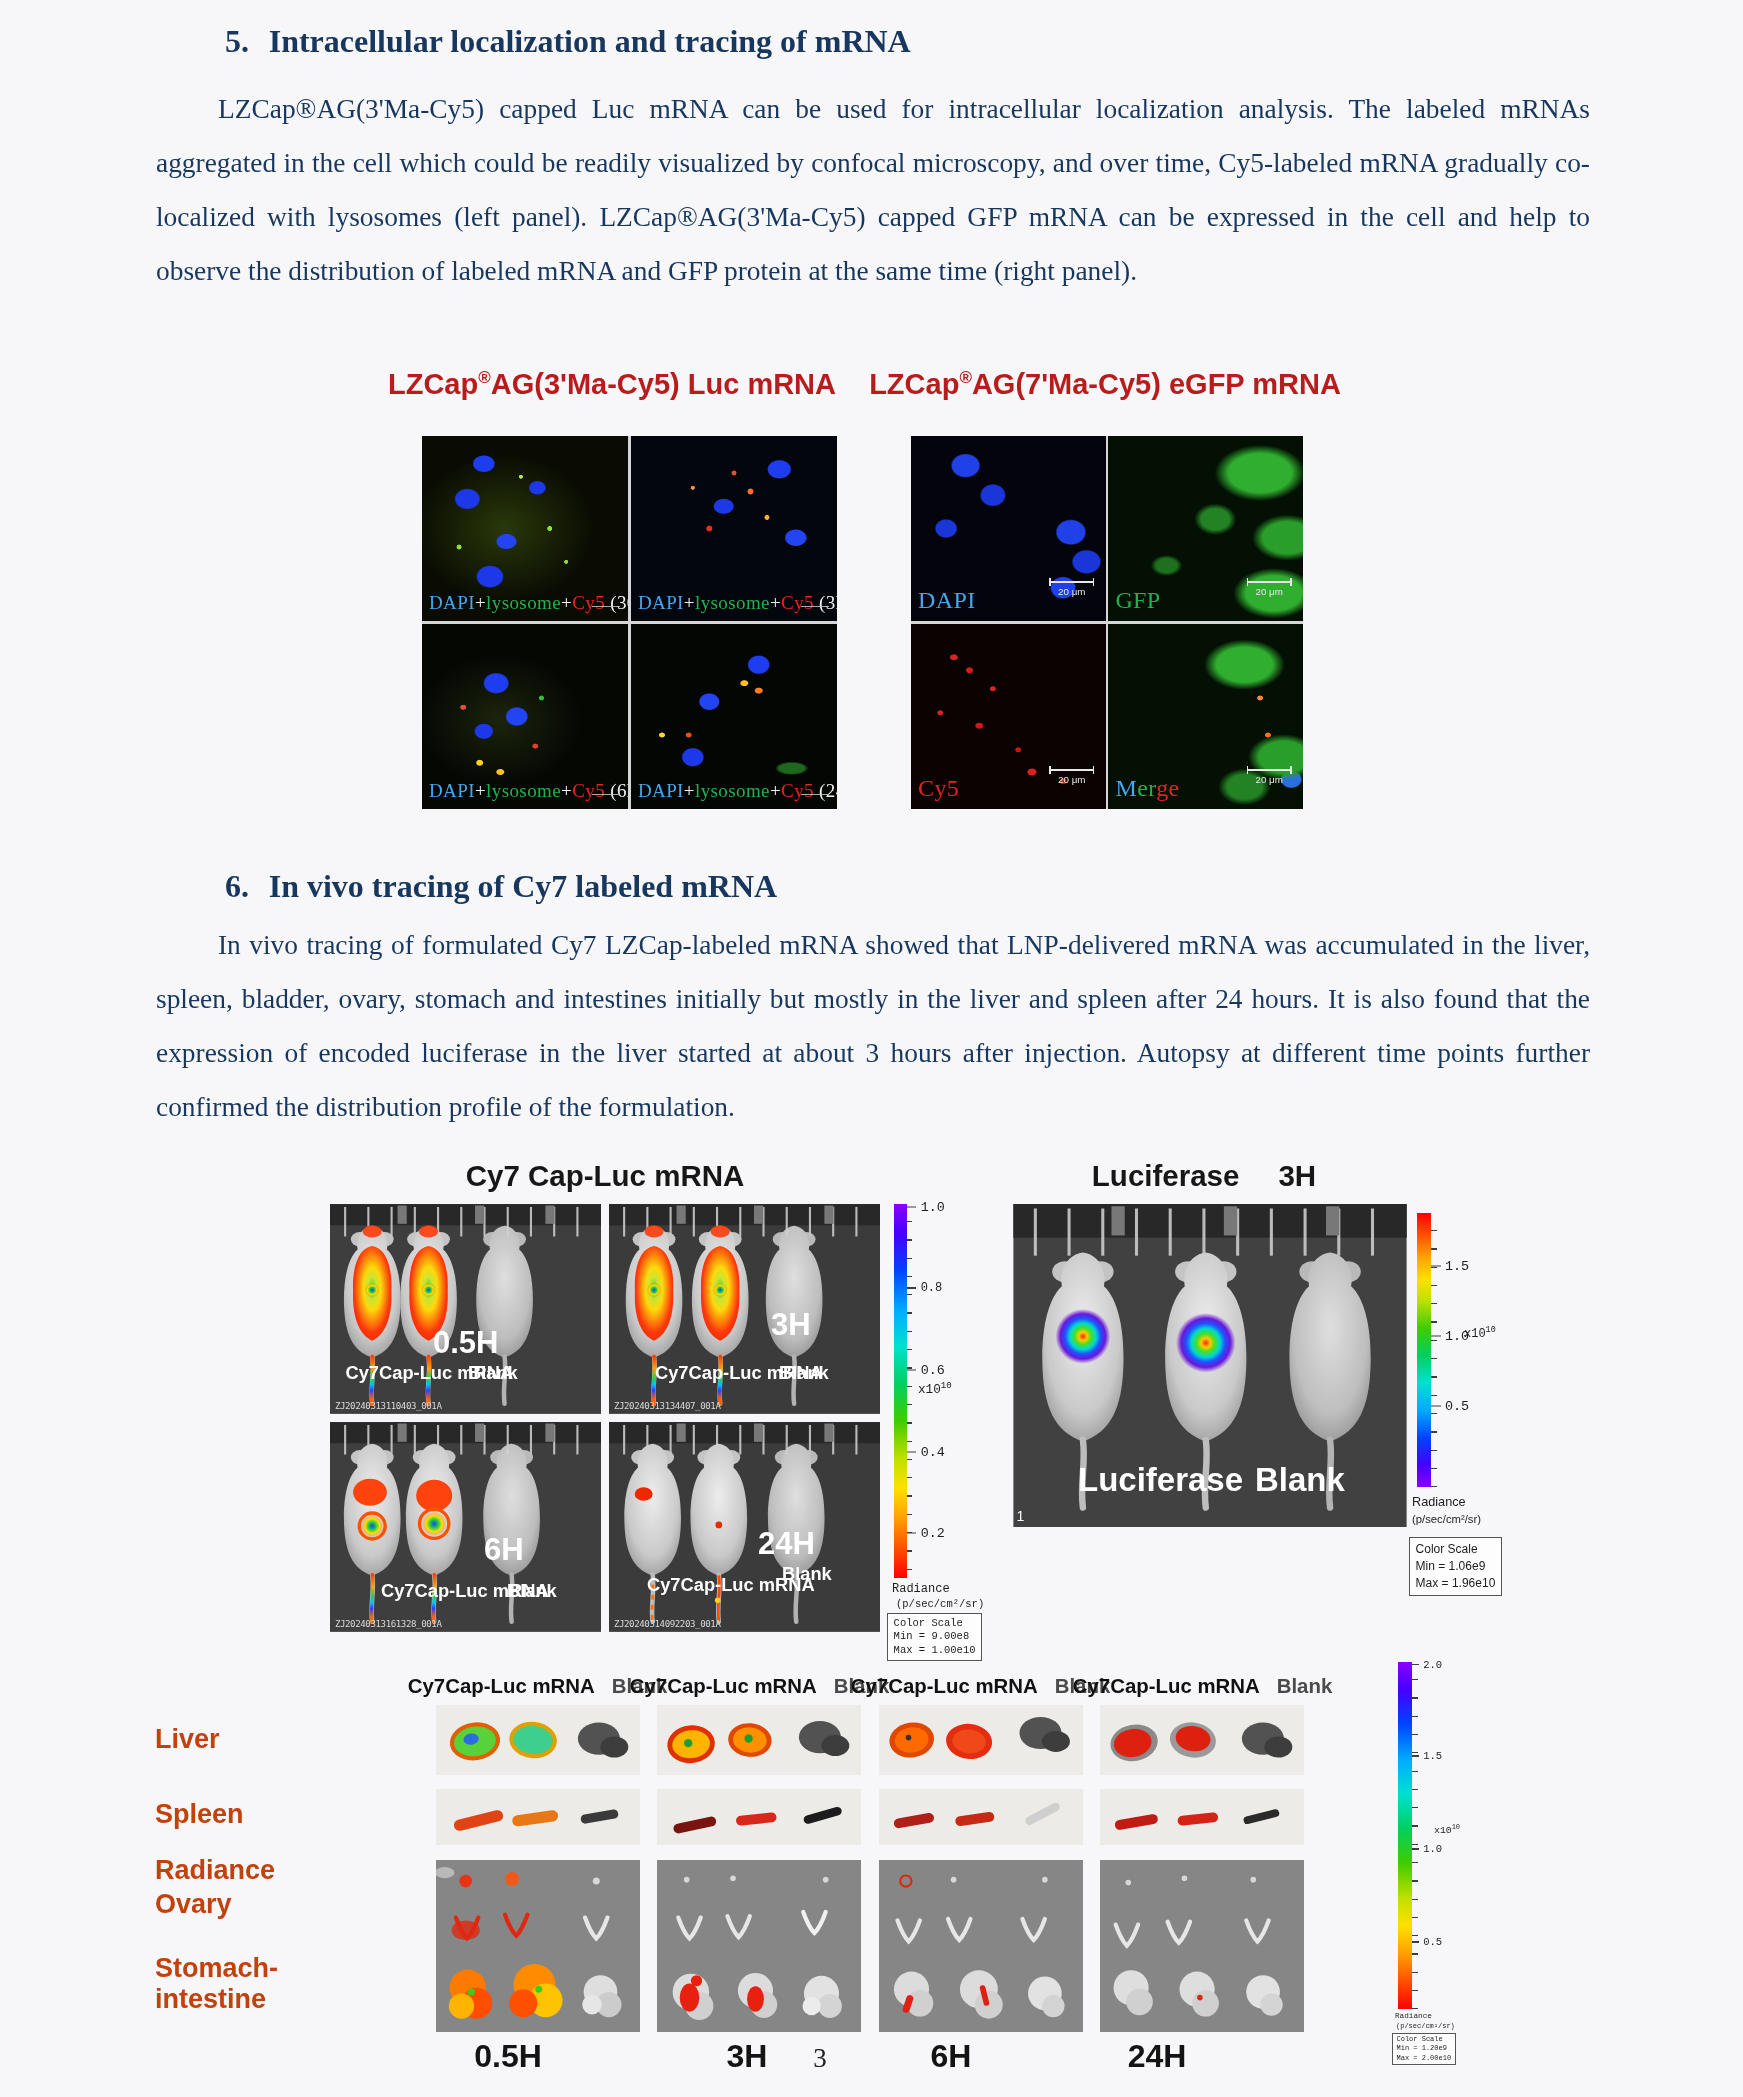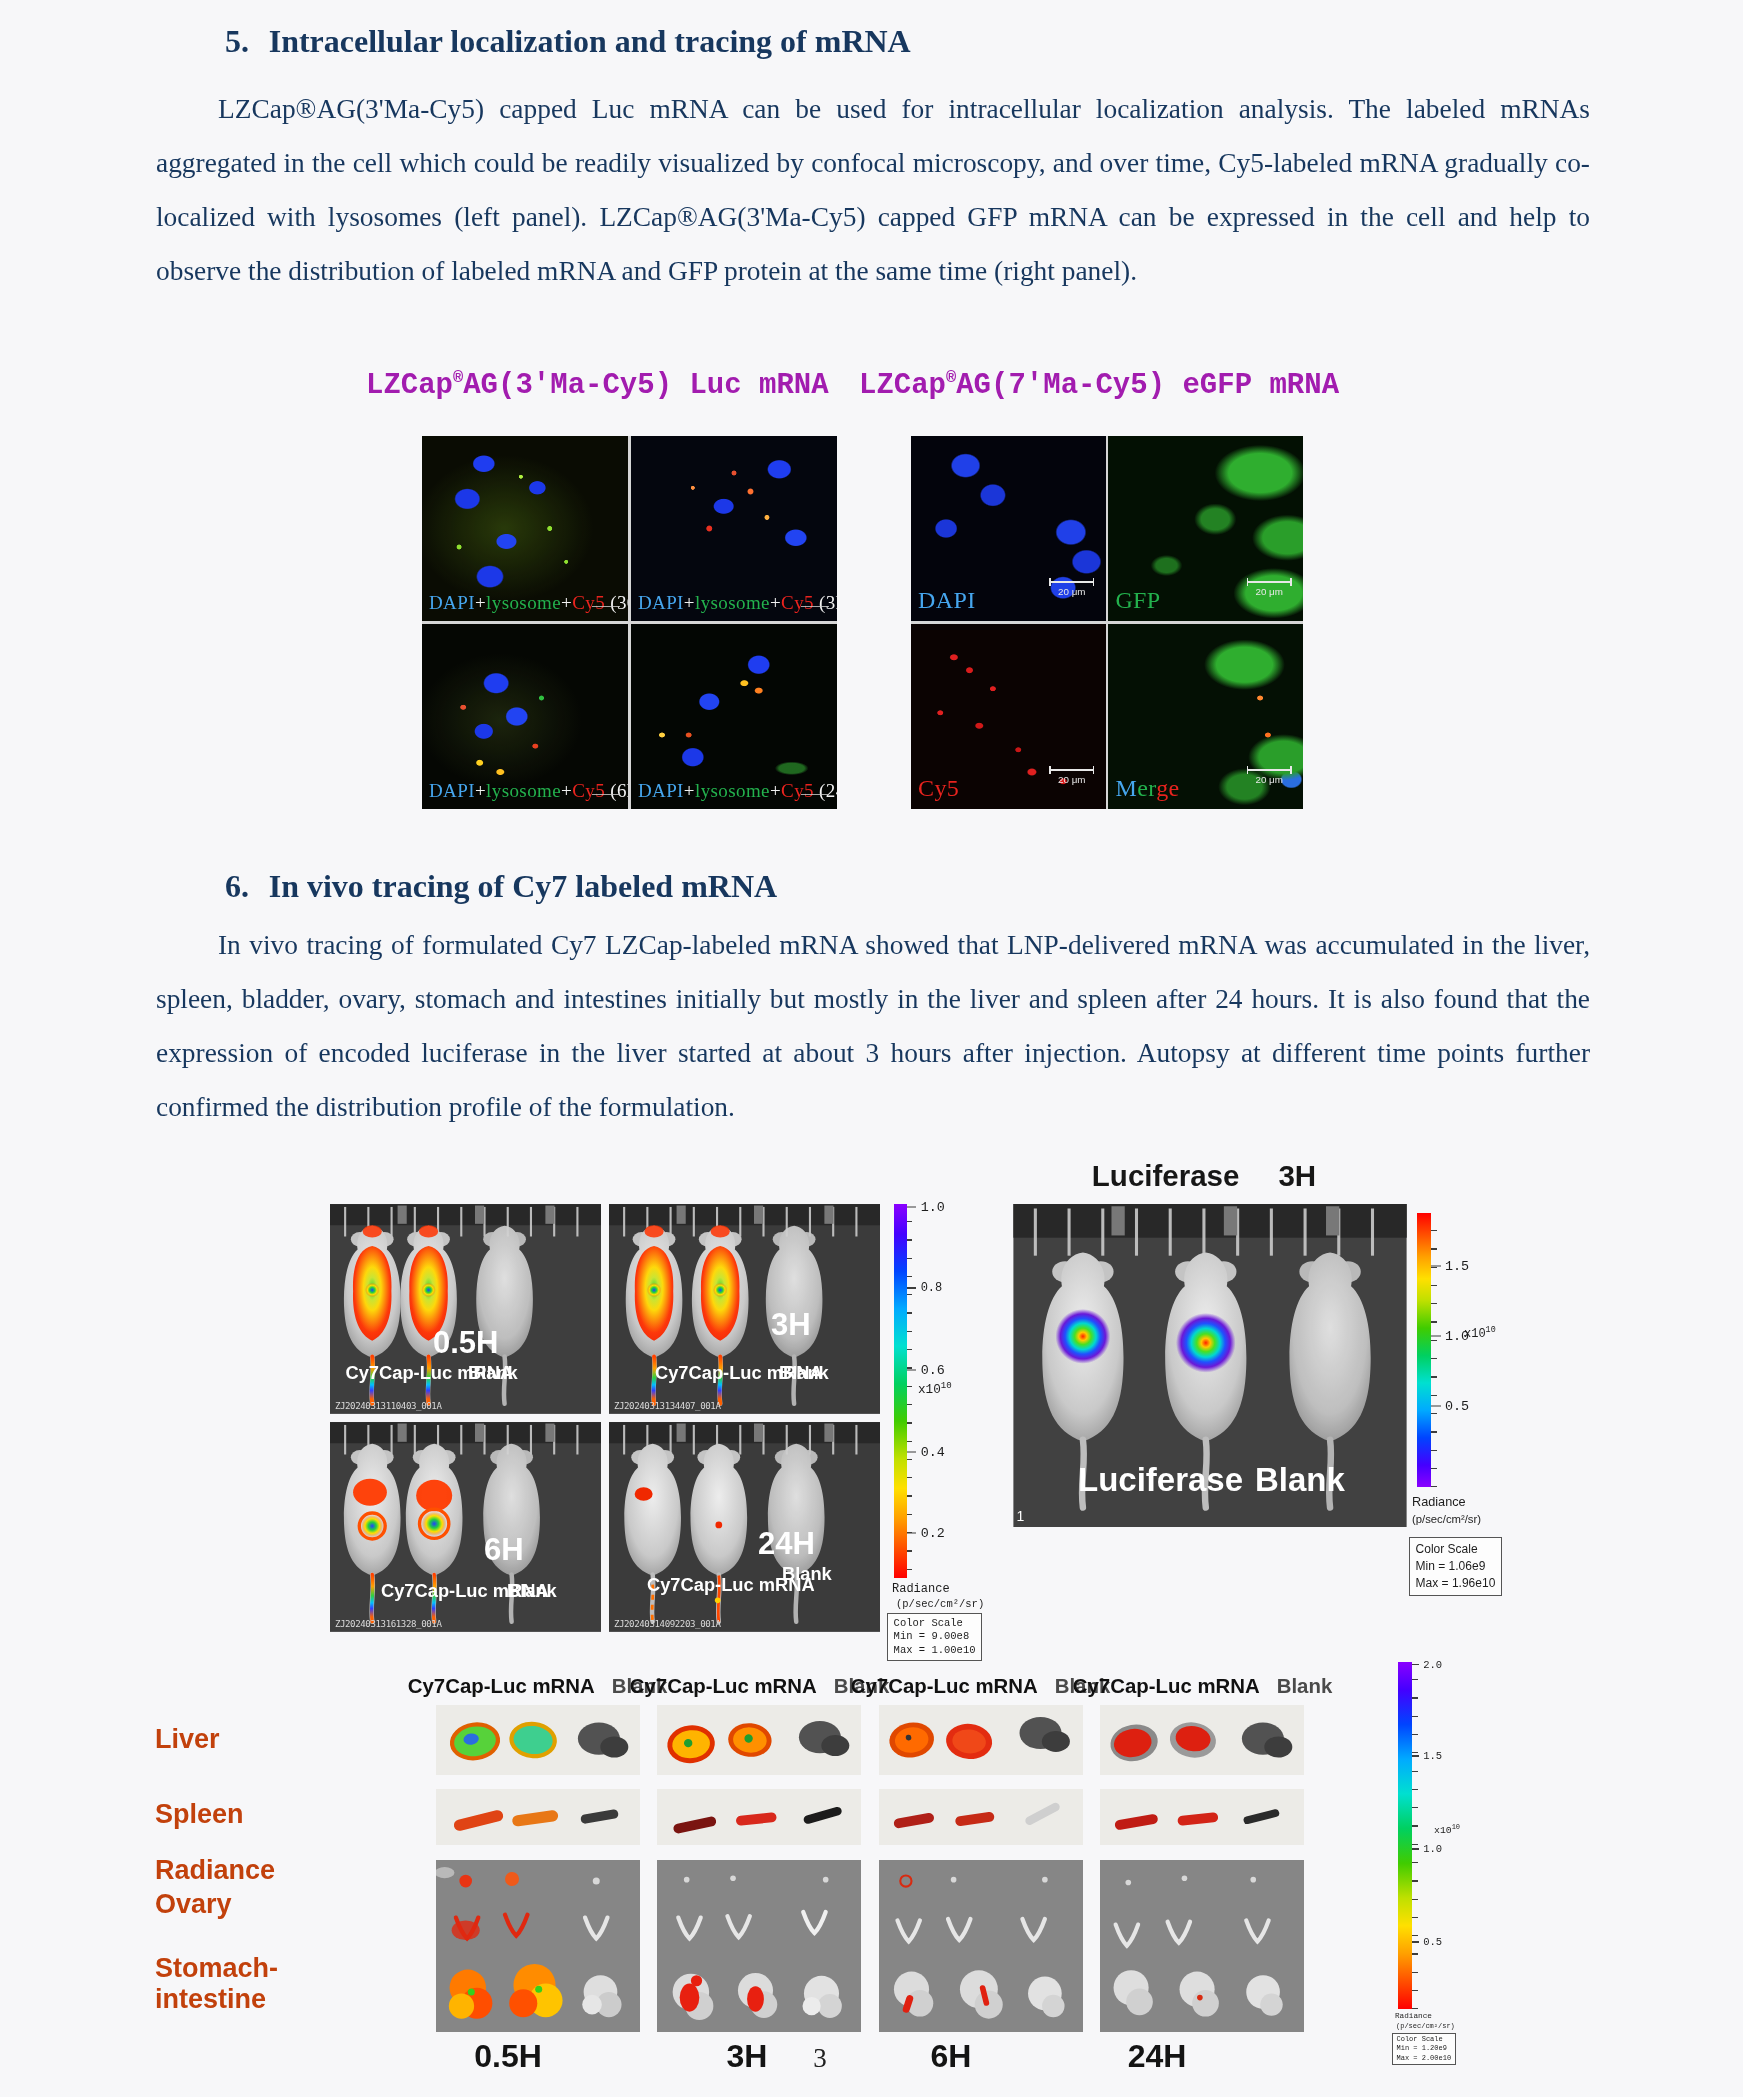--- a/index.html
+++ b/index.html
@@ -4,22 +4,22 @@
 <style>
   html,body{margin:0;padding:0;background:#e9e9ee;}
   #page{position:relative;width:1744px;height:2097px;background:#f7f7f9;overflow:hidden;
         font-family:"Liberation Serif",serif;}
   
   .sec-head{position:absolute;left:225px;display:flex;gap:19.7px;font-family:"Liberation Serif",serif;
             font-weight:bold;font-size:32px;color:#17375e;}
   .body-text{position:absolute;left:156px;width:1434px;font-size:27.4px;line-height:54px;
              color:#17375e;text-align:justify;text-indent:62px;}
   
-  .fig1-title{position:absolute;top:368px;width:492px;text-align:left;font-family:Liberation Mono, monospace;
-              font-weight:bold;font-size:29px;color:#a21caf;white-space:nowrap;}
+  .fig1-title{position:absolute;top:368px;width:492px;text-align:center;font-family:Liberation Sans, sans-serif;
+              font-weight:bold;font-size:29px;color:#b91c1c;white-space:nowrap;}
   .fig1-title sup{font-size:17px;}
   
   .micro{position:absolute;display:grid;grid-template-columns:1fr 1fr;grid-template-rows:1fr 1fr;
          gap:2.8px;background:#d6d6d6;}
   .q{position:relative;overflow:hidden;}
   .q-label{position:absolute;left:7px;bottom:7px;font-size:19px;font-family:"Liberation Serif",serif;
            white-space:nowrap;letter-spacing:0.4px;}
   .q-label-big{font-size:24px;}
   .c-dapi{color:#46a6ee;} .c-lyso{color:#23b14d;} .c-cy5{color:#e8231e;} .c-wh{color:#f2f2f2;}
   .c-mer-m{color:#46a6ee;} .c-mer-er{color:#23b14d;} .c-mer-ge{color:#e8231e;}
@@ -303,20 +303,23 @@
         </div>
     </div>
   </div>
 
   <div class="sec-head" style="top:868px">
     <span>6.</span>
     <span>In vivo tracing of Cy7 labeled mRNA</span>
   </div>
   <p class="body-text" style="top:918px;margin:0">In vivo tracing of formulated Cy7 LZCap-labeled mRNA showed that LNP-delivered mRNA was accumulated in the liver, spleen, bladder, ovary, stomach and intestines initially but mostly in the liver and spleen after 24 hours. It is also found that the expression of encoded luciferase in the liver started at about 3 hours after injection. Autopsy at different time points further confirmed the distribution profile of the formulation.</p>
 
+  <div class="fig2-title" style="left:387px">
+    <span>Cy7 Cap-Luc mRNA</span>
+  </div>
   <div class="fig2-title" style="left:986px">
     <span>Luciferase</span>
     <span>3H</span>
   </div>
 
   <div class="mpanel" style="left:330px;top:1204px">
     <svg width="271" height="210" viewBox="0 0 385 298">
       <rect width="385" height="298" fill="#3e3e3e"></rect>
         <use href="#sym-rack"></use>
       <g transform="translate(12,26) scale(0.8)">

